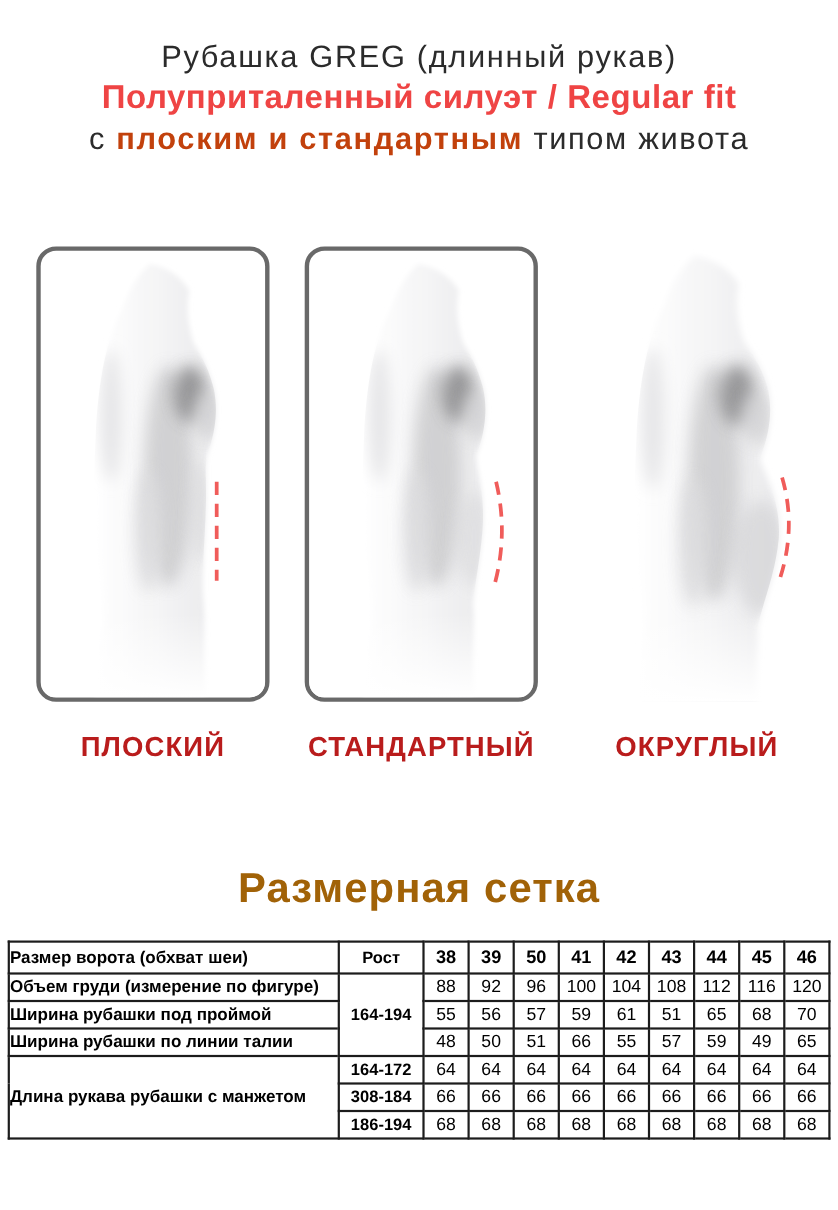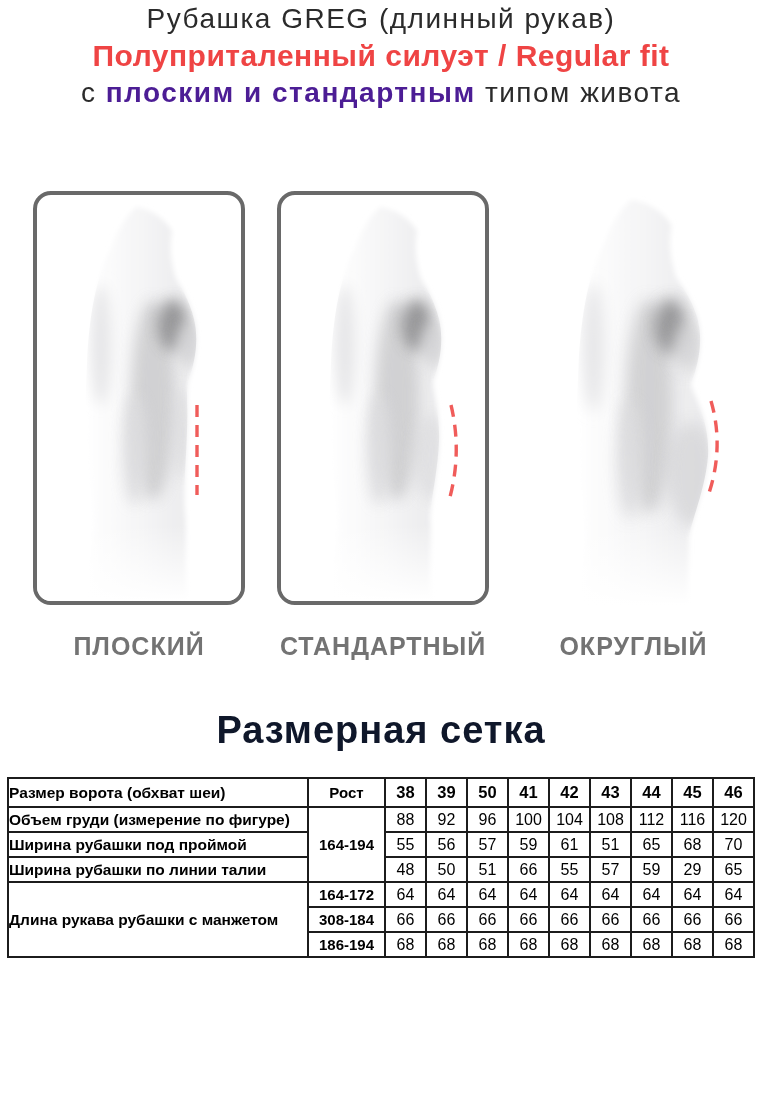--- a/index.html
+++ b/index.html
@@ -1,43 +1,43 @@
 <!DOCTYPE html>
 <html><head>
 <meta charset="utf-8">
 <style>
   html,body{margin:0;padding:0;}
   body{
     width:762px;height:1100px;background:#ffffff;overflow:hidden;
     font-family:"Liberation Sans","DejaVu Sans",sans-serif;color:#242424;
   }
-  .title-block{text-align:center;line-height:37px;}
+  .title-block{padding-top:33px;text-align:center;line-height:37px;}
   .t-line{font-size:28px;letter-spacing:1.5px;color:#2b2b2b;}
   .t-line.bold{font-weight:bold;font-size:30px;letter-spacing:0.5px;color:#ef4444;}
-  .t-line .b{font-weight:bold;color:#4c1d95;}
+  .t-line .b{font-weight:bold;color:#c2410c;}
 
   .figures{display:flex;align-items:flex-start;padding-left:33px;margin-top:80px;}
   .fig-col{width:212px;margin-right:32px;}
   .fig-col.last{width:257px;margin-right:0;margin-left:-16px;}
   .frame{
     width:212px;height:414px;box-sizing:border-box;background:#ffffff;
     border:4px solid #696969;border-radius:18px;overflow:hidden;
   }
   .noframe{width:257px;height:414px;overflow:hidden;}
 
   .type-labels{display:flex;padding-left:33px;margin-top:27px;}
   .type-label{
     width:212px;margin-right:32px;text-align:center;
-    font-weight:bold;font-size:25px;letter-spacing:1px;color:#737373;
+    font-weight:bold;font-size:25px;letter-spacing:1px;color:#b91c1c;
   }
   .type-label.last{width:257px;margin-right:0;margin-left:-16px;}
 
   .chart-heading{
-    margin-top:48px;text-align:center;font-size:38px;font-weight:bold;
-    letter-spacing:1px;color:#0f172a;
+    margin-top:93px;text-align:center;font-size:38px;font-weight:bold;
+    letter-spacing:1px;color:#a16207;
   }
 
   table.sizes{
     border-collapse:collapse;table-layout:fixed;width:746px;margin:25px auto 0;
     color:#000;
   }
   table.sizes th,table.sizes td{
     border:2px solid #1c1c1c;padding:0;overflow:hidden;white-space:nowrap;
   }
   table.sizes tr{height:25px;}
@@ -238,21 +238,21 @@
   </tr>
   <tr>
     <td class="c-label">Ширина рубашки по линии талии</td>
     <td class="c-val">48</td>
     <td class="c-val">50</td>
     <td class="c-val">51</td>
     <td class="c-val">66</td>
     <td class="c-val">55</td>
     <td class="c-val">57</td>
     <td class="c-val">59</td>
-    <td class="c-val">29</td>
+    <td class="c-val">49</td>
     <td class="c-val">65</td>
   </tr>
   <tr>
     <td class="c-label" rowspan="3">Длина рукава рубашки с манжетом</td>
     <td class="c-rost">164-172</td>
     <td class="c-val">64</td>
     <td class="c-val">64</td>
     <td class="c-val">64</td>
     <td class="c-val">64</td>
     <td class="c-val">64</td>

